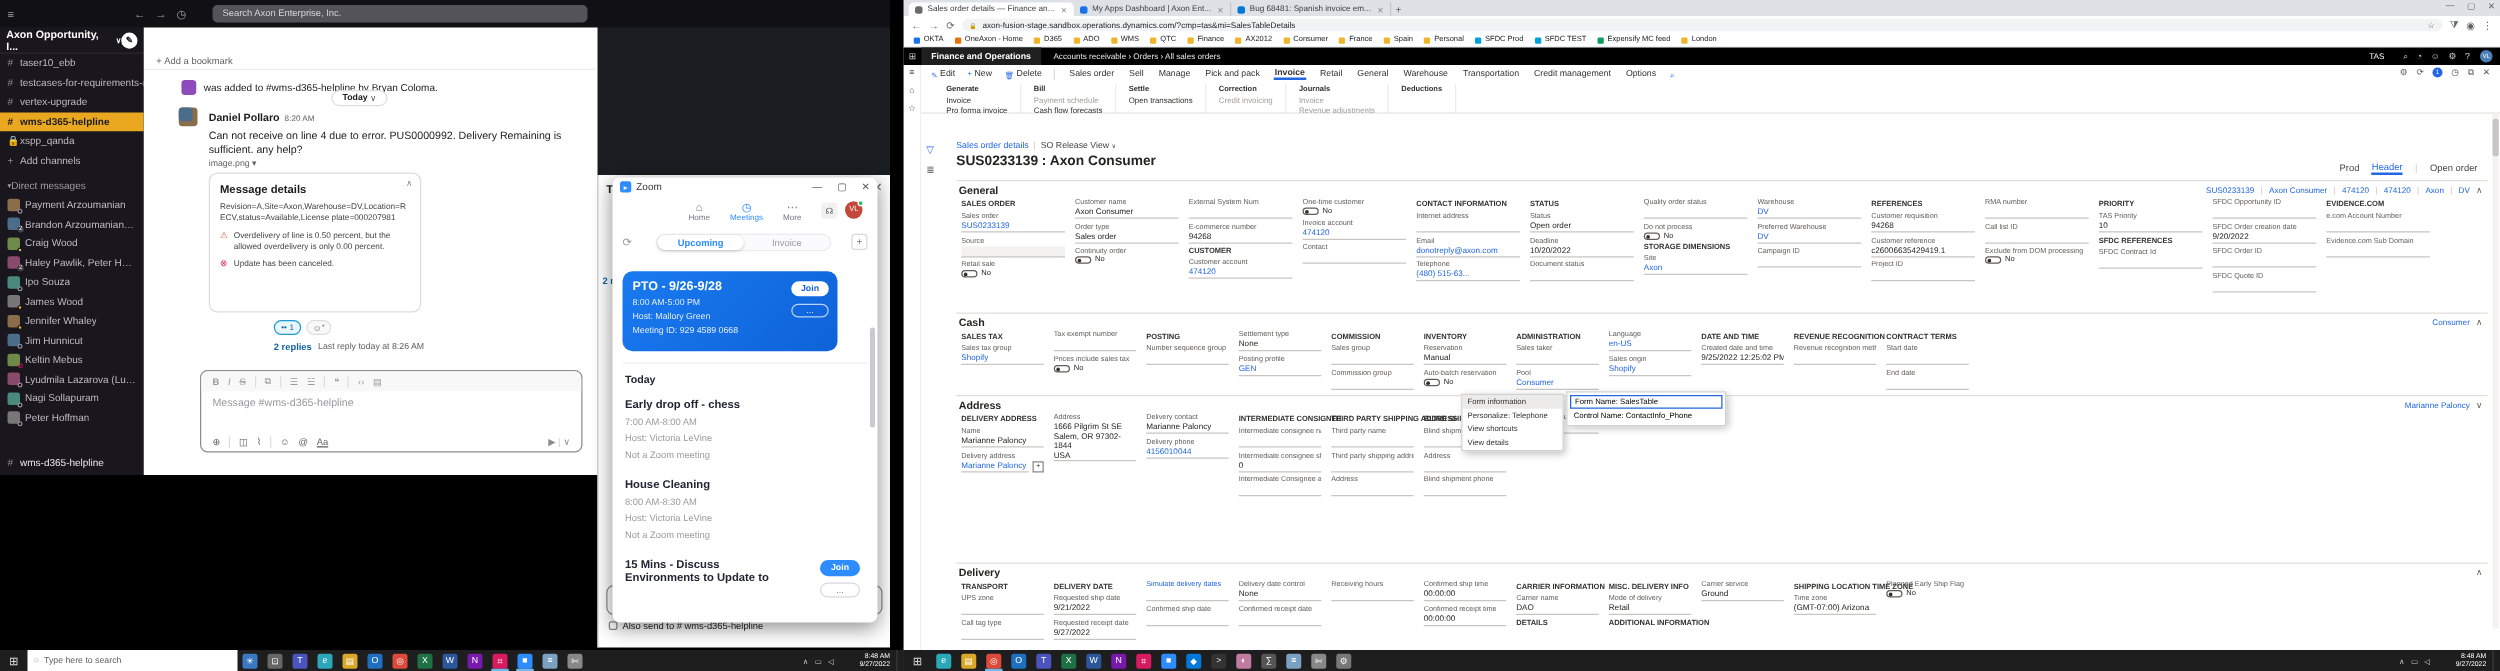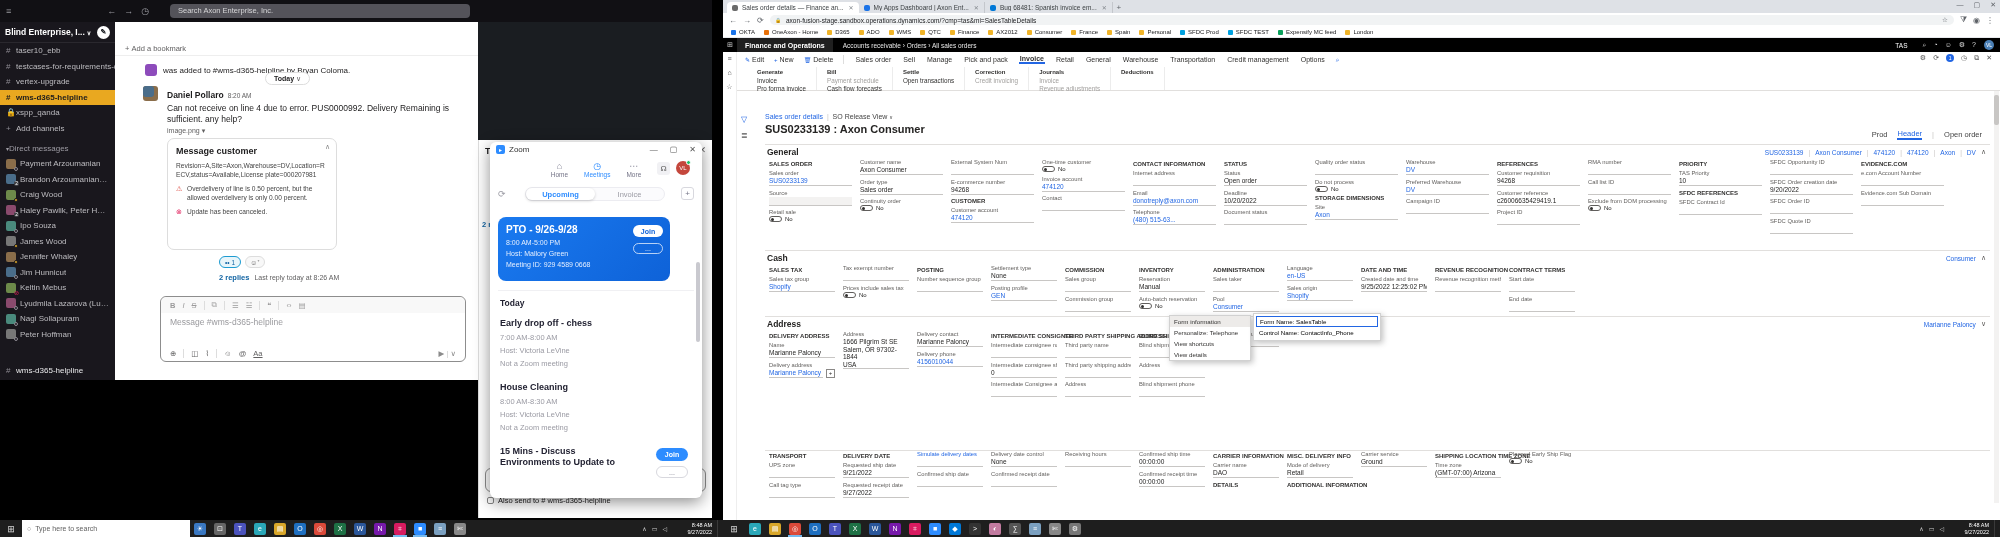--- a/index.html
+++ b/index.html
@@ -202,21 +202,21 @@
     <div class="sl-top">
       <span class="nav">≡</span>
       <span class="nav" style="margin-left:96px">←</span>
       <span class="nav" style="margin-left:8px">→</span>
       <span class="nav" style="margin-left:8px">◷</span>
       <div class="sl-search">Search Axon Enterprise, Inc.</div>
     </div>
     <div class="sl-body">
       <div class="sl-side">
         <div class="sl-ws">
-          <span>Blind Enterprise, I...</span>
+          <span>Axon Opportunity, I...</span>
           <span style="font-size:6px;margin-left:2px">∨</span>
           <span class="compose">✎</span>
         </div>
         <div id="slack-channels">
             <div class="sl-item">
               <span class="pre">#</span>
               <span>taser10_ebb</span>
             </div>
             <div class="sl-item">
               <span class="pre">#</span>
@@ -332,21 +332,21 @@
         </div>
         <div class="sl-today"><span>Today</span>&nbsp;<span style="font-weight:normal;color:#616061">∨</span></div>
         <div class="sl-msg">
           <span class="av"></span>
           <div class="sl-msgbody">
             <div><span class="sl-name">Daniel Pollaro</span><span class="sl-time">8:20 AM</span></div>
             <div class="sl-text">Can not receive on line 4 due to error. PUS0000992. Delivery Remaining is sufficient. any help?</div>
             <div class="sl-attach"><span>image.png</span> ▾</div>
             <div class="sl-card">
               <span class="coll">∧</span>
-              <div class="sl-cardtitle">Message customer</div>
+              <div class="sl-cardtitle">Message details</div>
               <div class="sl-cardbody">Revision=A,Site=Axon,Warehouse=DV,Location=RECV,status=Available,License plate=000207981</div>
               <div class="sl-cwarn">
                   <span class="ic" style="color:#d93f35">⚠</span>
                   <span>Overdelivery of line is 0.50 percent, but the allowed overdelivery is only 0.00 percent.</span>
                 </div>
               <div class="sl-cwarn">
                   <span class="ic" style="color:#e01e5a">⊗</span>
                   <span>Update has been canceled.</span>
                 </div>
             </div>
@@ -1107,20 +1107,26 @@
               </div>
               <div class="col" style="width:74px">
                 <div class="fld">
                   <div class="flbl">Destination Country</div>
                   <div class="fval link">USA</div>
                 </div>
               </div>
             </div>
           </div>
           <div class="sec sec-delivery">
+            <div class="sec-hdr">
+              <span>Delivery</span>
+              <span class="sec-right">
+                <span class="sec-chev">∧</span>
+              </span>
+            </div>
             <div class="sec-body">
               <div class="col" style="width:74px">
                 <div class="grp">TRANSPORT</div>
                 <div class="fld">
                   <div class="flbl">UPS zone</div>
                   <div class="fval">&nbsp;</div>
                 </div>
                 <div class="fld">
                   <div class="flbl">Call tag type</div>
                   <div class="fval">&nbsp;</div>

